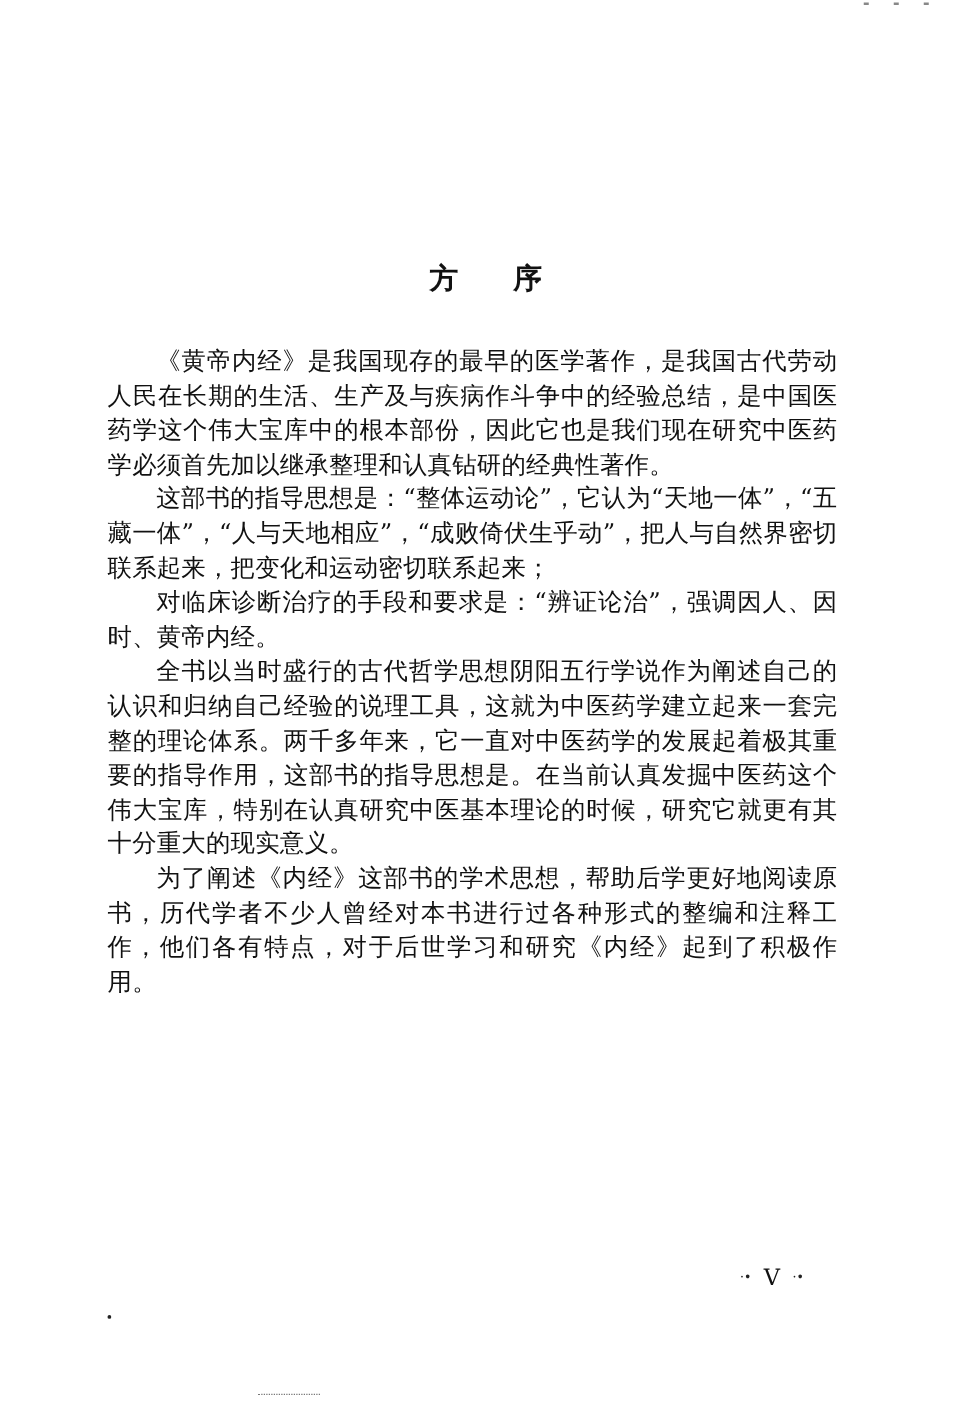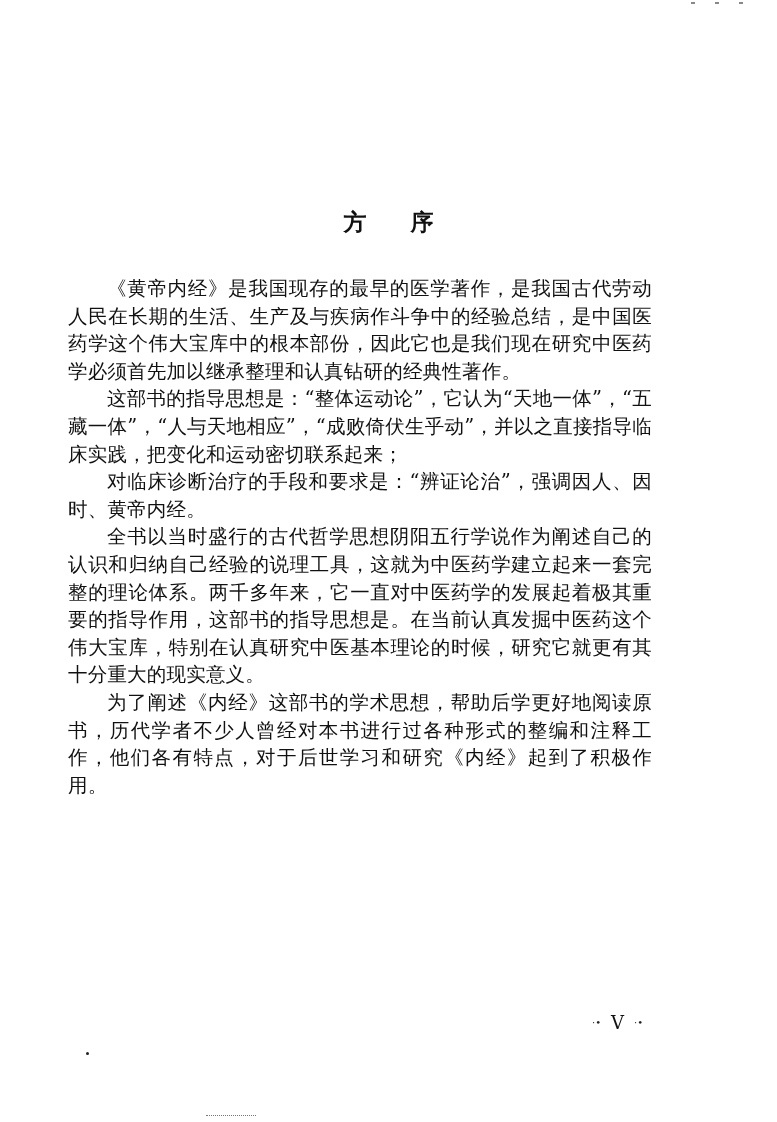--- a/index.html
+++ b/index.html
@@ -4,21 +4,21 @@
 <style>
   html, body { margin: 0; padding: 0; background: #ffffff; }
   body { width: 777px; height: 1122px; position: relative; overflow: hidden;
          font-family: "DejaVu Serif", "Liberation Serif", serif; color: #111; }
   .page { position: absolute; left: 0; top: 0; width: 763px; height: 1122px; }
   .corner-dots { position: absolute; top: 2px; right: 20px; display: flex; gap: 20px; }
   .corner-dots span { display: block; width: 4px; height: 2px; background: #888; }
   .title { position: absolute; top: 192px; left: 0; width: 777px; text-align: center;
            font-size: 23px; font-weight: bold; letter-spacing: 44px; text-indent: 44px;
            font-family: "DejaVu Sans", "Liberation Sans", sans-serif; }
-  .body-text { position: absolute; left: 68px; top: 275px; width: 584px; }
+  .body-text { position: absolute; left: 86px; top: 275px; width: 584px; }
   .para { margin: 0; font-size: 19.5px; line-height: 27.6px; text-indent: 39px;
           text-align: justify; text-align-last: left; letter-spacing: 0.2px; }
   .folio { position: absolute; top: 1012px; left: 592px; font-size: 18px; display: flex; align-items: center; gap: 10px; }
   .folio .dot { font-size: 10px; color: #222; }
   .folio .num { font-family: "DejaVu Serif", serif; }
   .stray-mark { position: absolute; left: 86px; top: 1052px; width: 3px; height: 3px; background: #222; border-radius: 50%; }
   .bottom-mark { position: absolute; left: 206px; top: 1115px; width: 50px; height: 2px;
                  border-top: 1px dotted #777; }
 </style>
 </head>
@@ -28,21 +28,21 @@
   <div class="corner-dots">
     <span></span>
     <span></span>
     <span></span>
   </div>
 
   <h1 class="title">方序</h1>
 
   <div class="body-text">
     <p class="para">《黄帝内经》是我国现存的最早的医学著作，是我国古代劳动人民在长期的生活、生产及与疾病作斗争中的经验总结，是中国医药学这个伟大宝库中的根本部份，因此它也是我们现在研究中医药学必须首先加以继承整理和认真钻研的经典性著作。</p>
-    <p class="para">这部书的指导思想是：“整体运动论”，它认为“天地一体”，“五藏一体”，“人与天地相应”，“成败倚伏生乎动”，并以之直接指导临床实践，把变化和运动密切联系起来；</p>
+    <p class="para">这部书的指导思想是：“整体运动论”，它认为“天地一体”，“五藏一体”，“人与天地相应”，“成败倚伏生乎动”，把人与自然界密切联系起来，把变化和运动密切联系起来；</p>
     <p class="para">对临床诊断治疗的手段和要求是：“辨证论治”，强调因人、因时、黄帝内经。</p>
     <p class="para">全书以当时盛行的古代哲学思想阴阳五行学说作为阐述自己的认识和归纳自己经验的说理工具，这就为中医药学建立起来一套完整的理论体系。两千多年来，它一直对中医药学的发展起着极其重要的指导作用，这部书的指导思想是。在当前认真发掘中医药这个伟大宝库，特别在认真研究中医基本理论的时候，研究它就更有其十分重大的现实意义。</p>
     <p class="para">为了阐述《内经》这部书的学术思想，帮助后学更好地阅读原书，历代学者不少人曾经对本书进行过各种形式的整编和注释工作，他们各有特点，对于后世学习和研究《内经》起到了积极作用。</p>
   </div>
 
   <div class="folio">
     <span class="dot">·•</span>
     <span class="num">V</span>
     <span class="dot">·•</span>
   </div>

